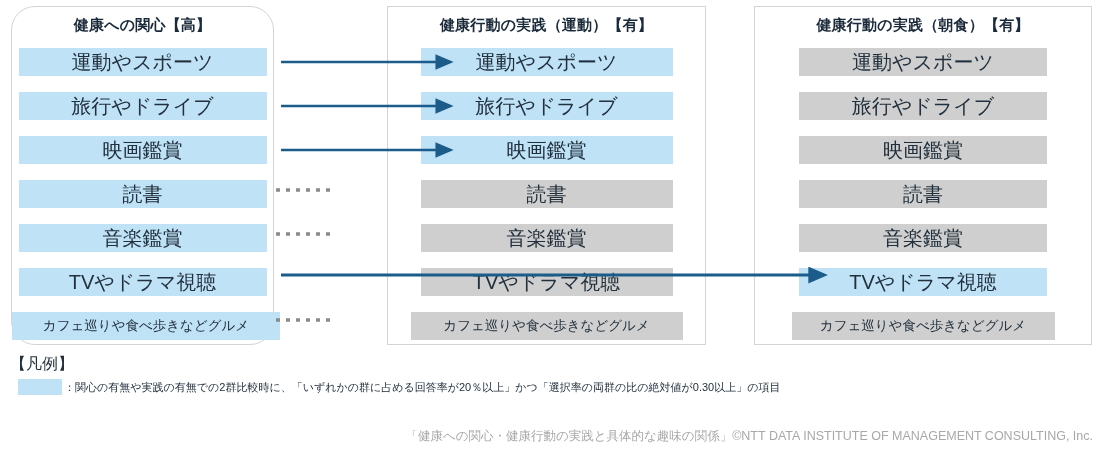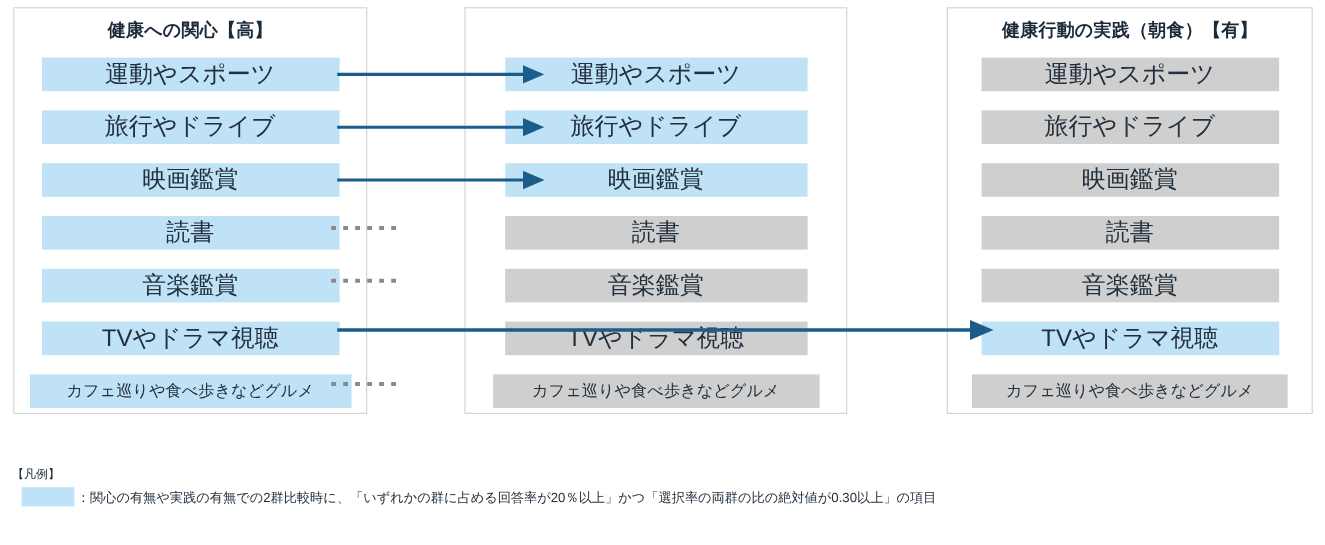--- a/index.html
+++ b/index.html
@@ -10,23 +10,23 @@
     overflow: hidden;
   }
   #root { position: relative; width: 1104px; height: 454px; }
 
   .panel {
     position: absolute;
     top: 6px; height: 339px;
     border: 1px solid #d4d4d4;
     background: #ffffff;
   }
-  #panel-1 { left: 11px;  width: 295px; }
+  #panel-1 { left: 11px;  width: 263px; border-radius: 24px; }
   #panel-2 { left: 387px; width: 319px; }
-  #panel-3 { left: 789px; width: 305px; }
+  #panel-3 { left: 754px; width: 338px; }
 
   .panel-title {
     position: absolute;
     top: 9px; left: 0; width: 100%;
     text-align: center;
     font-size: 15px;
     font-weight: bold;
     color: #1b2a3a;
     letter-spacing: 0.2px;
     white-space: nowrap;
@@ -60,23 +60,22 @@
 
   
   #connectors {
     position: absolute; inset: 0;
     pointer-events: none;
   }
 
   
   #legend { position: absolute; left: 6px; top: 354px; width: 1090px; }
   .legend-head {
-    font-size: 10px; color: #22303d;
+    font-size: 16px; color: #22303d;
     margin-left: 4px;
-    margin-top: 34px;
   }
   .legend-row {
     display: flex; align-items: center;
     margin-top: 4px;
   }
   .legend-swatch {
     width: 44px; height: 16px;
     background: #bfe2f7;
     margin-left: 12px;
     flex: 0 0 auto;
@@ -107,20 +106,21 @@
       <div class="item hl">旅行やドライブ</div>
       <div class="item hl">映画鑑賞</div>
       <div class="item hl">読書</div>
       <div class="item hl">音楽鑑賞</div>
       <div class="item hl">TVやドラマ視聴</div>
       <div class="item hl wide">カフェ巡りや食べ歩きなどグルメ</div>
     </div>
   </div>
 
   <div class="panel" id="panel-2">
+    <div class="panel-title">健康行動の実践（運動）【有】</div>
     <div class="items">
       <div class="item hl">運動やスポーツ</div>
       <div class="item hl">旅行やドライブ</div>
       <div class="item hl">映画鑑賞</div>
       <div class="item dim">読書</div>
       <div class="item dim">音楽鑑賞</div>
       <div class="item dim">TVやドラマ視聴</div>
       <div class="item dim wide">カフェ巡りや食べ歩きなどグルメ</div>
     </div>
   </div>
@@ -157,14 +157,15 @@
   </svg>
 
   <div id="legend">
     <div class="legend-head">【凡例】</div>
     <div class="legend-row">
       <div class="legend-swatch"></div>
       <div class="legend-text">：関心の有無や実践の有無での2群比較時に、「いずれかの群に占める回答率が20％以上」かつ「選択率の両群の比の絶対値が0.30以上」の項目</div>
     </div>
   </div>
 
+  <div id="footer">「健康への関心・健康行動の実践と具体的な趣味の関係」©NTT DATA INSTITUTE OF MANAGEMENT CONSULTING, Inc.</div>
 
 </div>
 
 </body></html>

